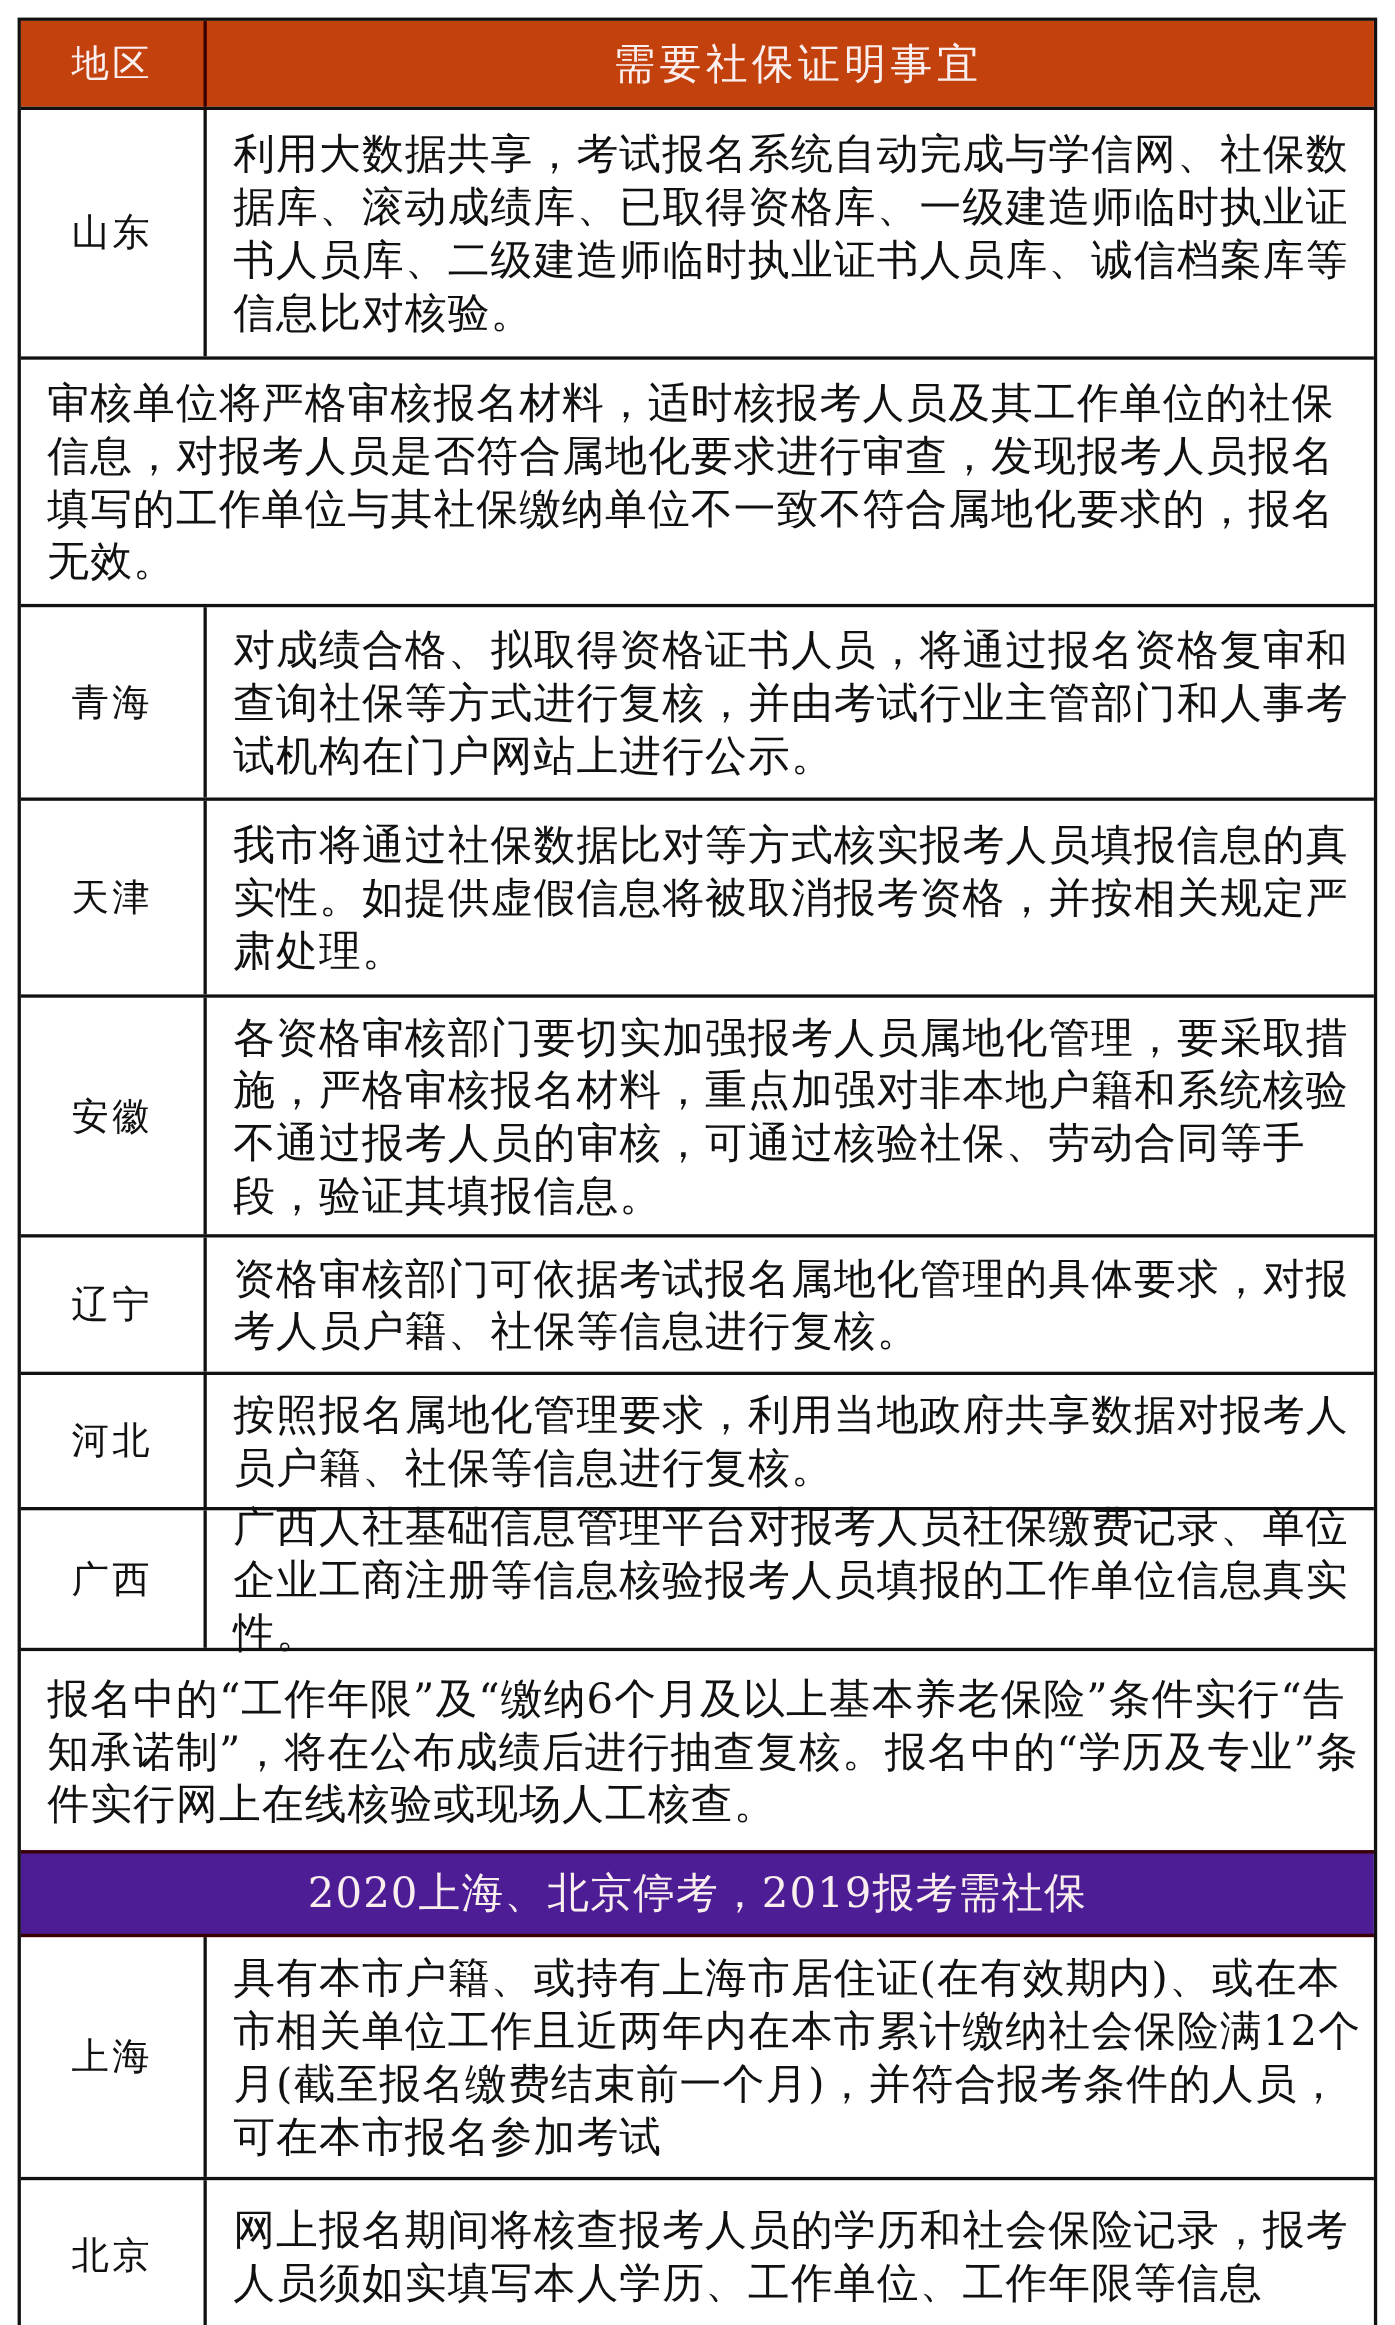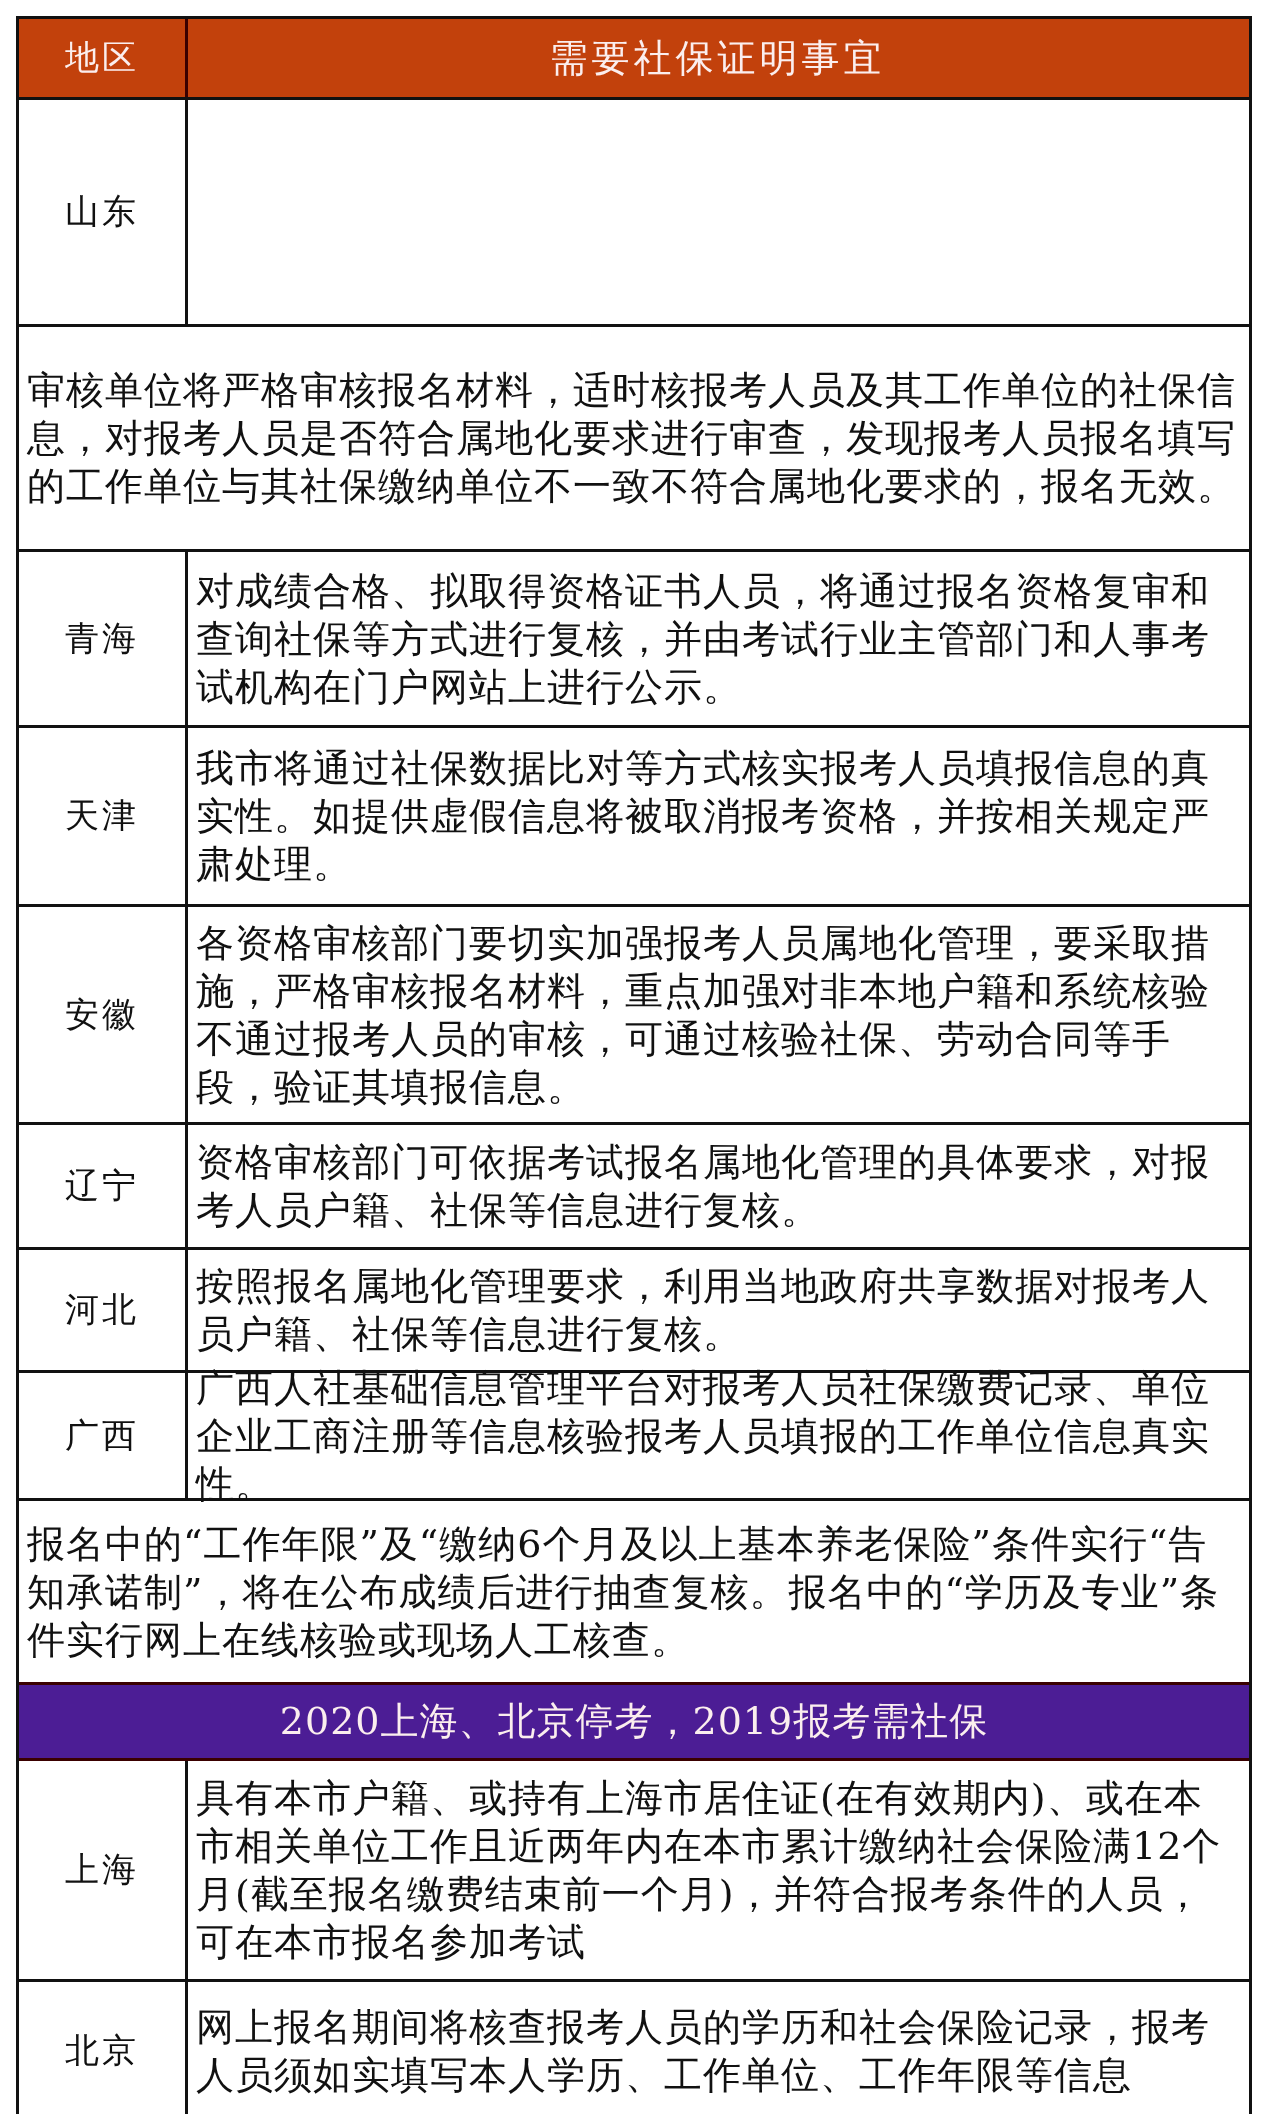--- a/index.html
+++ b/index.html
@@ -37,21 +37,21 @@
       align-items: center;
       justify-content: center;
       font-size: 34px;
       letter-spacing: 3px;
       box-sizing: border-box;
     }
     .cell-text {
       flex: 1 1 auto;
       display: flex;
       align-items: center;
-      padding: 0 10px 0 8px;
+      padding: 0 10px 0 24px;
       font-size: 38px;
       line-height: 48px;
       letter-spacing: 1px;
       box-sizing: border-box;
       word-break: break-all;
     }
     .header-row {
       background: #c2410c;
       color: #fbeeee;
       height: 78px;
@@ -81,20 +81,21 @@
 
 <div class="table">
 
   <div class="row header-row">
     <div class="cell-region">地区</div>
     <div class="cell-text">需要社保证明事宜</div>
   </div>
 
   <div class="row" style="height:227px">
     <div class="cell-region">山东</div>
+    <div class="cell-text">利用大数据共享，考试报名系统自动完成与学信网、社保数据库、滚动成绩库、已取得资格库、一级建造师临时执业证书人员库、二级建造师临时执业证书人员库、诚信档案库等信息比对核验。</div>
   </div>
 
   <div class="row" style="height:225px">
     <div class="cell-text">审核单位将严格审核报名材料，适时核报考人员及其工作单位的社保信息，对报考人员是否符合属地化要求进行审查，发现报考人员报名填写的工作单位与其社保缴纳单位不一致不符合属地化要求的，报名无效。</div>
   </div>
 
   <div class="row" style="height:176px">
     <div class="cell-region">青海</div>
     <div class="cell-text">对成绩合格、拟取得资格证书人员，将通过报名资格复审和查询社保等方式进行复核，并由考试行业主管部门和人事考试机构在门户网站上进行公示。</div>
   </div>

